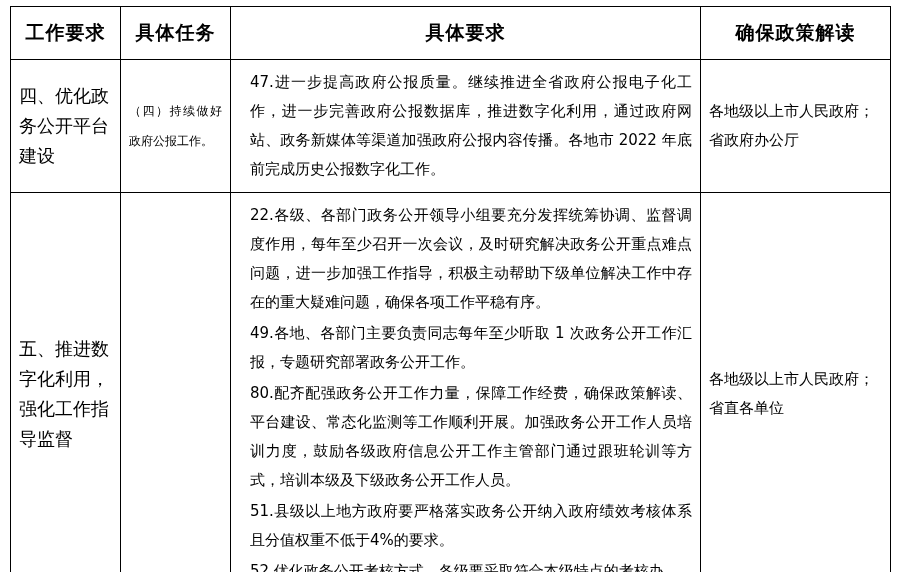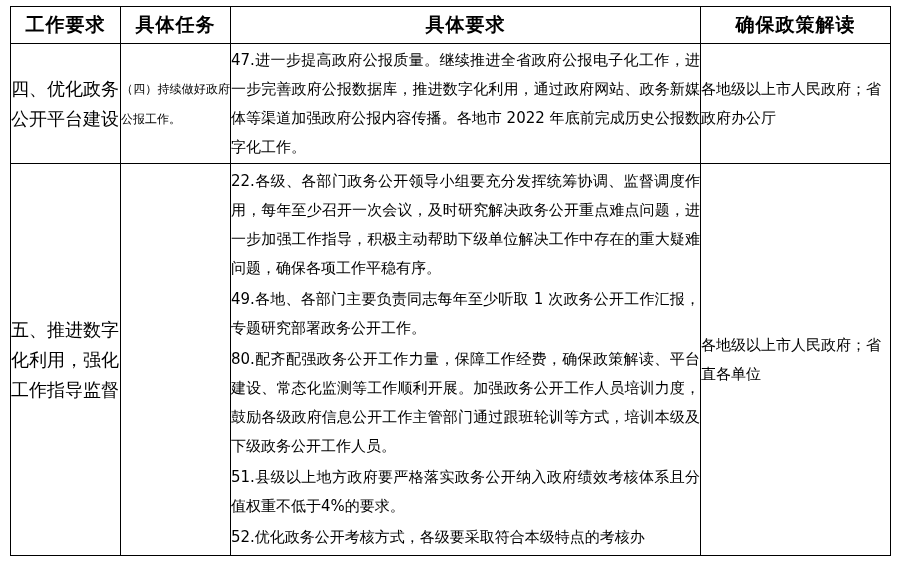--- a/index.html
+++ b/index.html
@@ -23,21 +23,21 @@
   table.doc-table {
     border-collapse: collapse;
     width: 880px;
     margin: 6px 10px 0 10px;
     table-layout: fixed;
   }
   table.doc-table th,
   table.doc-table td {
     border: 1px solid #000000;
     vertical-align: middle;
-    padding: 0;
+    padding: 8px;
   }
   th.col-head {
     height: 36px;
     font-weight: 700;
     font-size: 19px;
     letter-spacing: 1px;
     text-align: center;
     font-family: "DejaVu Sans", "Liberation Sans", sans-serif;
   }
   
@@ -72,21 +72,21 @@
   .cell-task {
     text-align: justify;
     text-justify: inter-ideograph;
     font-size: 12px;
     line-height: 30px;
     padding: 8px 10px;
     box-sizing: border-box;
     vertical-align: top;
   }
   .para {
-    margin: 0 0 2px 0;
+    margin: 0 0 2px 11px;
     text-indent: 0;
   }
   .para:last-child { margin-bottom: 0; }
   .vmid { vertical-align: middle; }
   .vtop { vertical-align: top; }
   .row1 { height: 120px; }
   .row2 { height: 392px; }
 </style>
 </head>
 <body>

